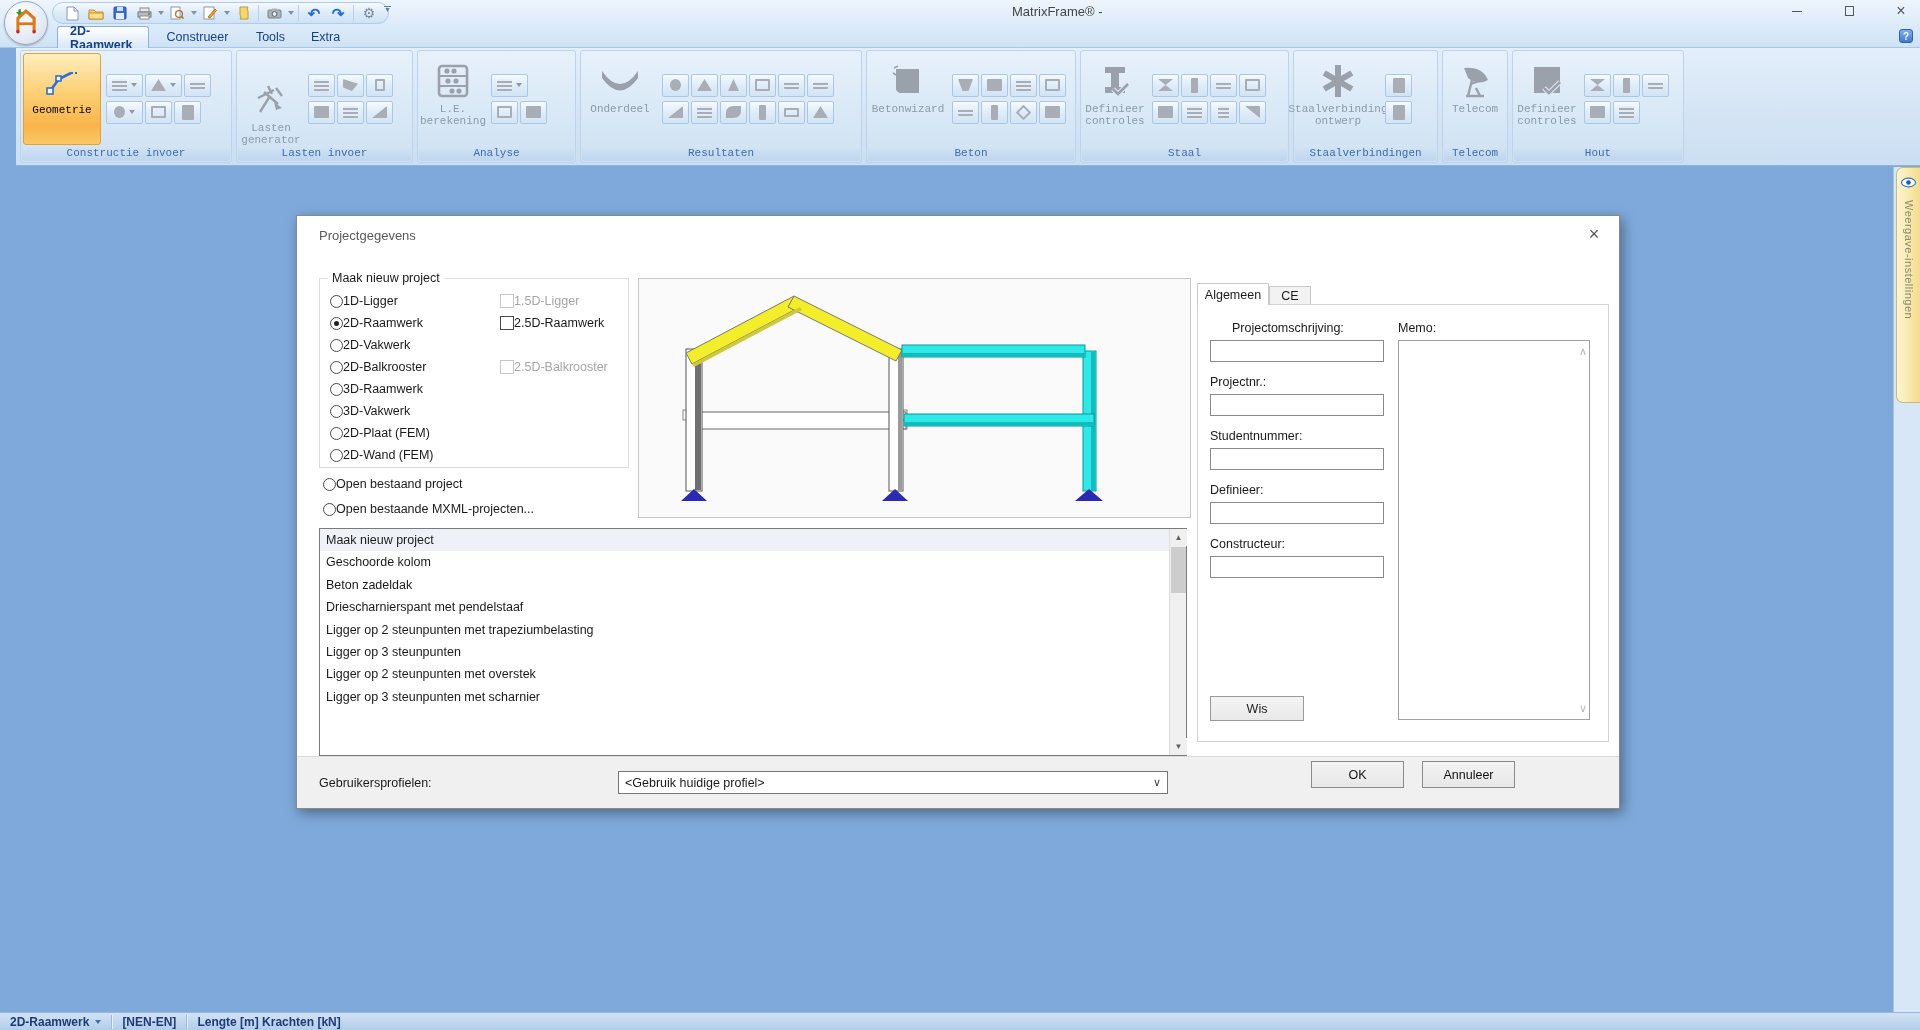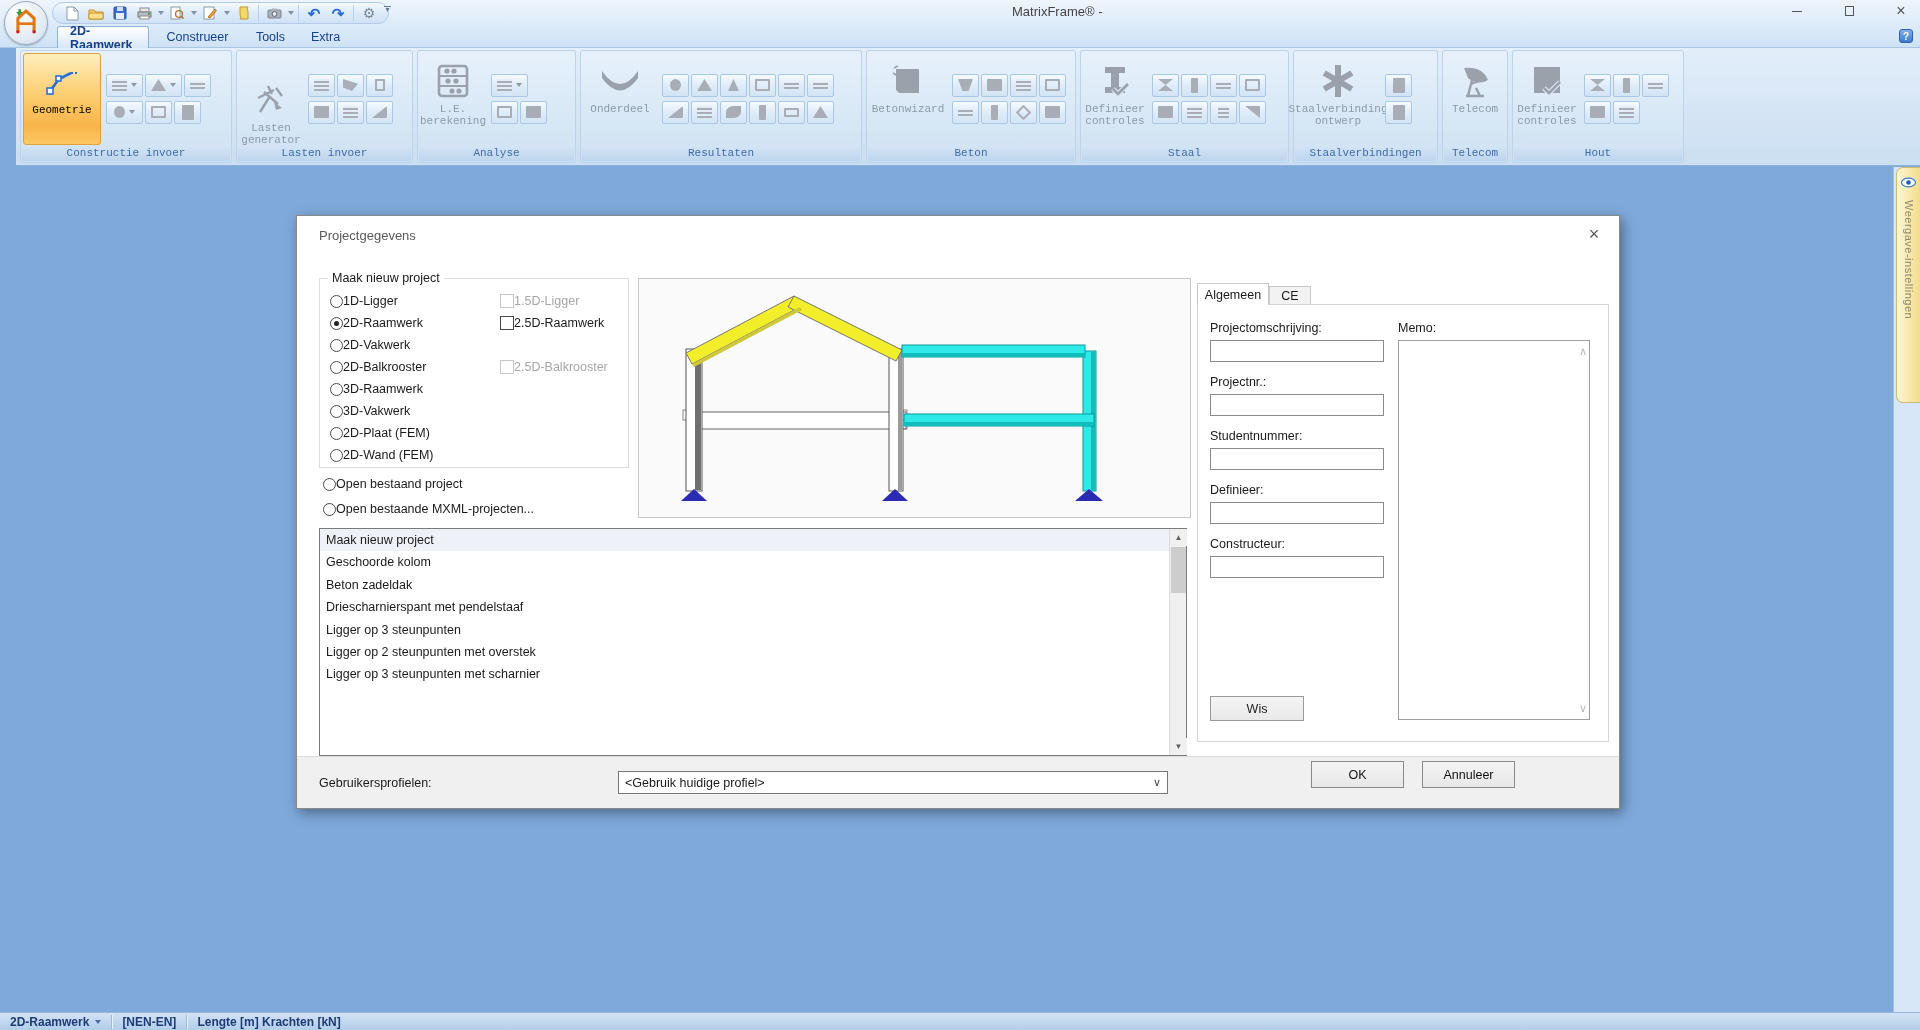--- a/index.html
+++ b/index.html
@@ -699,34 +699,35 @@
         <path d="M243 222 L269 222 L256 210 Z" fill="#2a2ab2"></path>
         <path d="M436 222 L464 222 L450 210 Z" fill="#2a2ab2"></path>
       </svg>
     </div>
 
     <div class="tlist">
       <div class="titem sel">Maak nieuw project</div>
       <div class="titem">Geschoorde kolom</div>
       <div class="titem">Beton zadeldak</div>
       <div class="titem">Driescharnierspant met pendelstaaf</div>
+      <div class="titem">Ligger op 2 steunpunten met trapeziumbelasting</div>
       <div class="titem">Ligger op 3 steunpunten</div>
       <div class="titem">Ligger op 2 steunpunten met overstek</div>
       <div class="titem">Ligger op 3 steunpunten met scharnier</div>
       <div class="vscroll">
         <div class="varrow" style="top:0;">▲</div>
         <div class="vthumb"></div>
         <div class="varrow" style="bottom:0;">▼</div>
       </div>
     </div>
 
     <div class="ptab active">Algemeen</div>
     <div class="ptab inactive">CE</div>
     <div class="panelbox">
-      <span class="flabel" style="top:16px;">Projectomschrijving:</span>
+      <span class="flabel" style="top:16px;margin-left:22px;">Projectomschrijving:</span>
       <input class="finput" style="top: 35px;" value="">
       <span class="flabel" style="top:70px;">Projectnr.:</span>
       <input class="finput" style="top: 89px;" value="">
       <span class="flabel" style="top:124px;">Studentnummer:</span>
       <input class="finput" style="top: 143px;" value="">
       <span class="flabel" style="top:178px;">Definieer:</span>
       <input class="finput" style="top: 197px;" value="">
       <span class="flabel" style="top:232px;">Constructeur:</span>
       <input class="finput" style="top: 251px;" value="">
 

